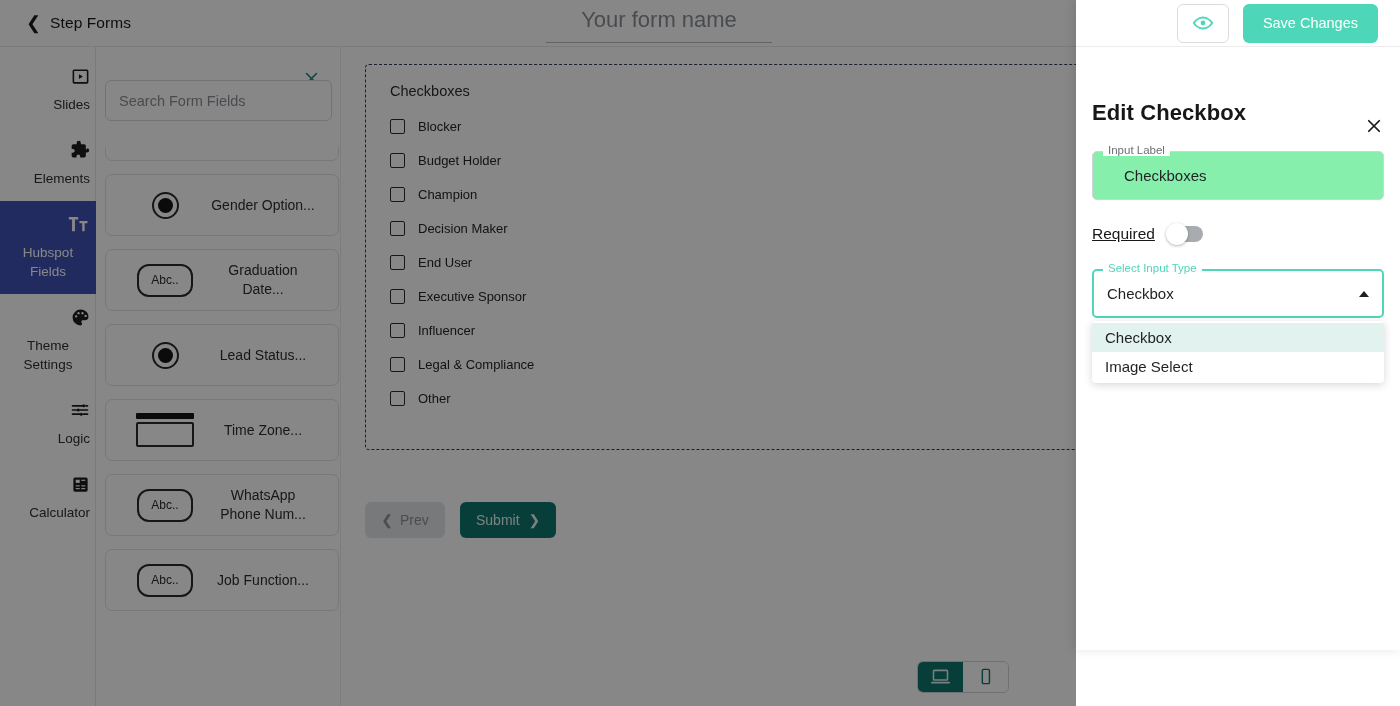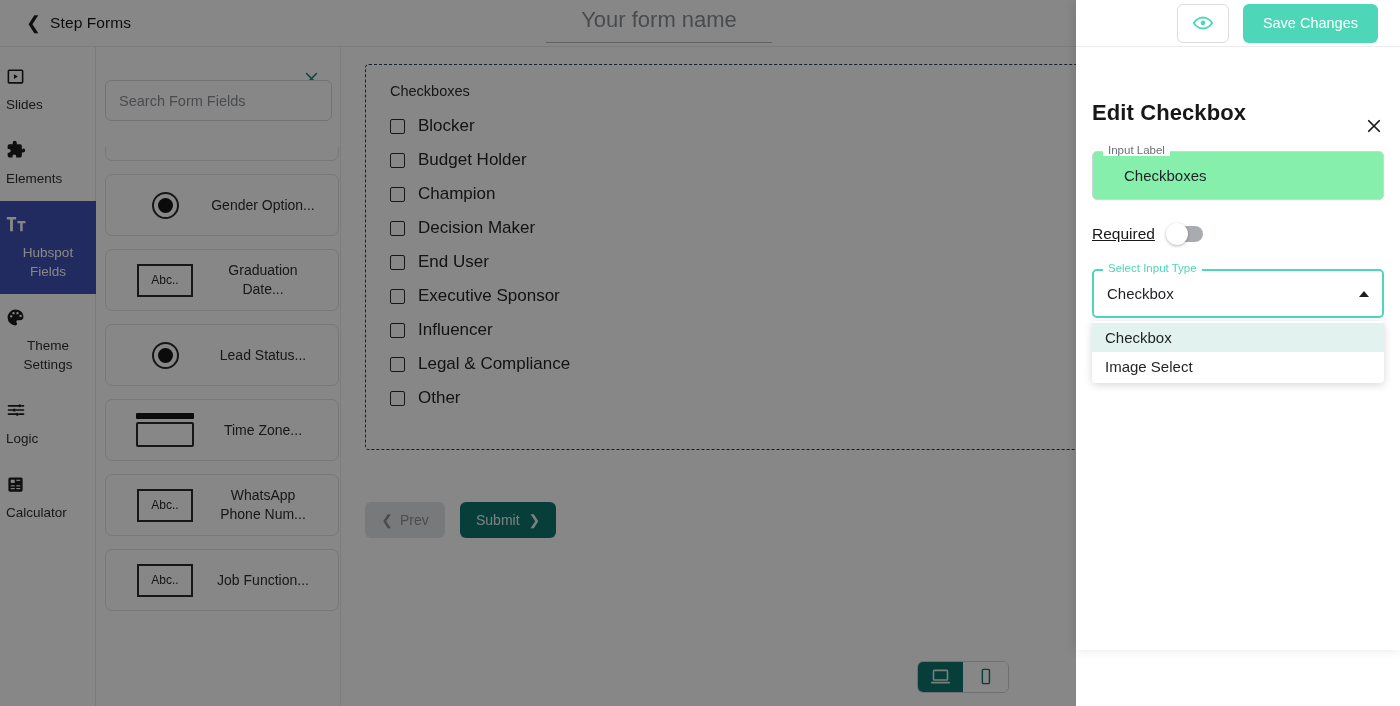--- a/index.html
+++ b/index.html
@@ -54,21 +54,21 @@
   }
 
   
   .rail {
     position:absolute; left:0; top:47px; width:96px; height:659px;
     background:#ffffff; border-right:1px solid #e6e6e6;
     padding-top:6px;
   }
   .rail-item {
     width:96px; padding:12px 6px 13px 6px;
-    display:flex; flex-direction:column; align-items:flex-start; gap:8px;
+    display:flex; flex-direction:column; align-items:flex-end; gap:8px;
     cursor:pointer;
   }
   .rail-item .rail-label {
     font-size:13.5px; color:#2f3033; text-align:center; line-height:19px;
   }
   .rail-item.active { background:#3F51B5; }
   .rail-item.active .rail-label { color:#ffffff; }
   .rail-item.active .rail-ico { color:#ffffff; }
   .rail-ico { color:#1d1d1f; display:flex; align-items:center; justify-content:center; height:22px; }
 
@@ -104,21 +104,21 @@
     border:1px solid #dfe2e5; border-radius:7px; background:#fff;
     display:flex; align-items:center; gap:8px;
     padding:10px 22px; margin-bottom:13px;
     cursor:grab;
   }
   .field-card.clipped { margin-top:-48px; margin-bottom:13px; }
   .field-ico { width:74px; flex:0 0 74px; display:flex; align-items:center; justify-content:center; }
   .field-name { flex:1; font-size:14px; color:#2d2f31; text-align:center; line-height:19px; }
 
   .ico-abc {
-    width:56px; height:33px; border:2px solid #2b2b2b; border-radius:0;
+    width:56px; height:33px; border:2px solid #2b2b2b; border-radius:12px;
     display:flex; align-items:center; justify-content:center;
     font-size:12px; color:#2b2b2b;
   }
   .ico-radio {
     width:27px; height:27px; border-radius:50%; border:2px solid #2b2b2b;
     display:flex; align-items:center; justify-content:center;
   }
   .ico-radio::after { content:""; width:15px; height:15px; border-radius:50%; background:#161616; }
   .ico-select { width:64px; display:flex; flex-direction:column; align-items:center; gap:3px; }
   .ico-select .bar { width:58px; height:6px; background:#161616; border-radius:1px; }
@@ -131,21 +131,21 @@
   }
   .canvas-card {
     position:absolute; left:24px; top:17px; right:-1px; height:386px;
     border:1px dashed #2f3c56; border-radius:4px;
     background:#ffffff;
     padding:18px 24px;
   }
   .cb-group-label { font-size:14.5px; color:#2b2d2f; margin-bottom:10px; }
   .cb-row { display:flex; align-items:center; gap:13px; height:34px; }
   .cb-box { width:15px; height:15px; border:1.6px solid #2d2d2d; border-radius:2px; flex:0 0 15px; }
-  .cb-label { font-size:17px; color:#242628; }
+  .cb-label { font-size:13px; color:#242628; }
 
   .nav-row {
     position:absolute; left:24px; top:455px;
     display:flex; align-items:center; gap:15px;
   }
   .prev-btn {
     width:80px; height:36px; border-radius:6px; border:none;
     background:#e2e4e7; color:#8b9097;
     display:flex; align-items:center; justify-content:center; gap:7px;
     font-size:14px; font-family:"Liberation Sans", sans-serif; cursor:pointer;

